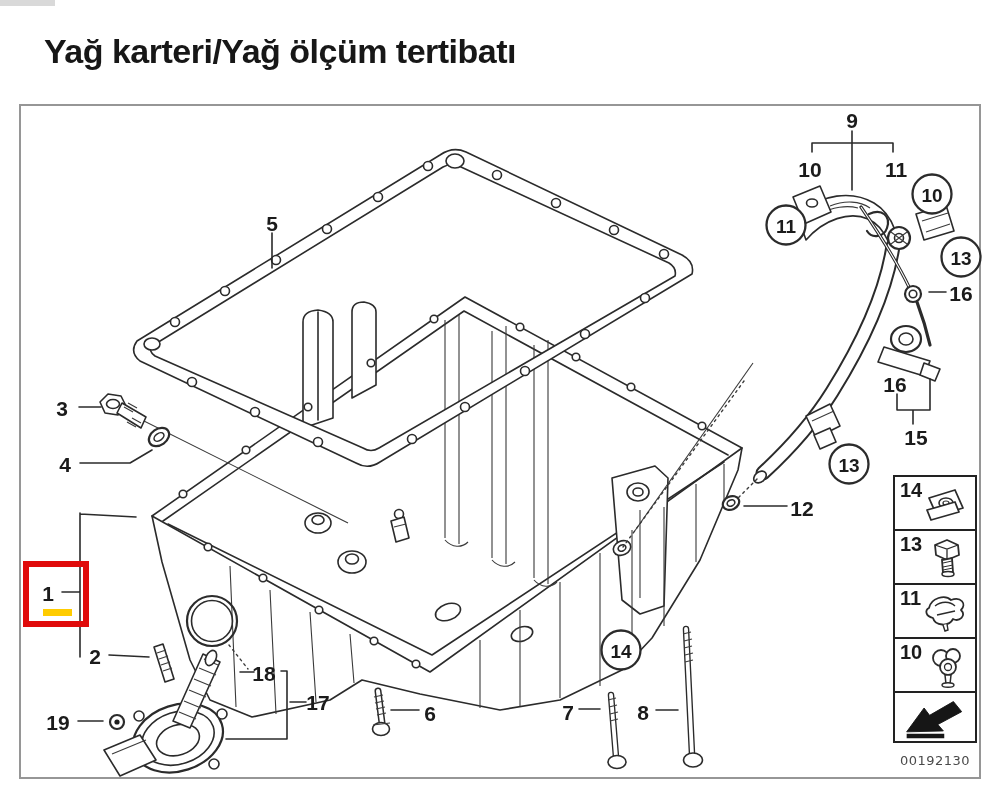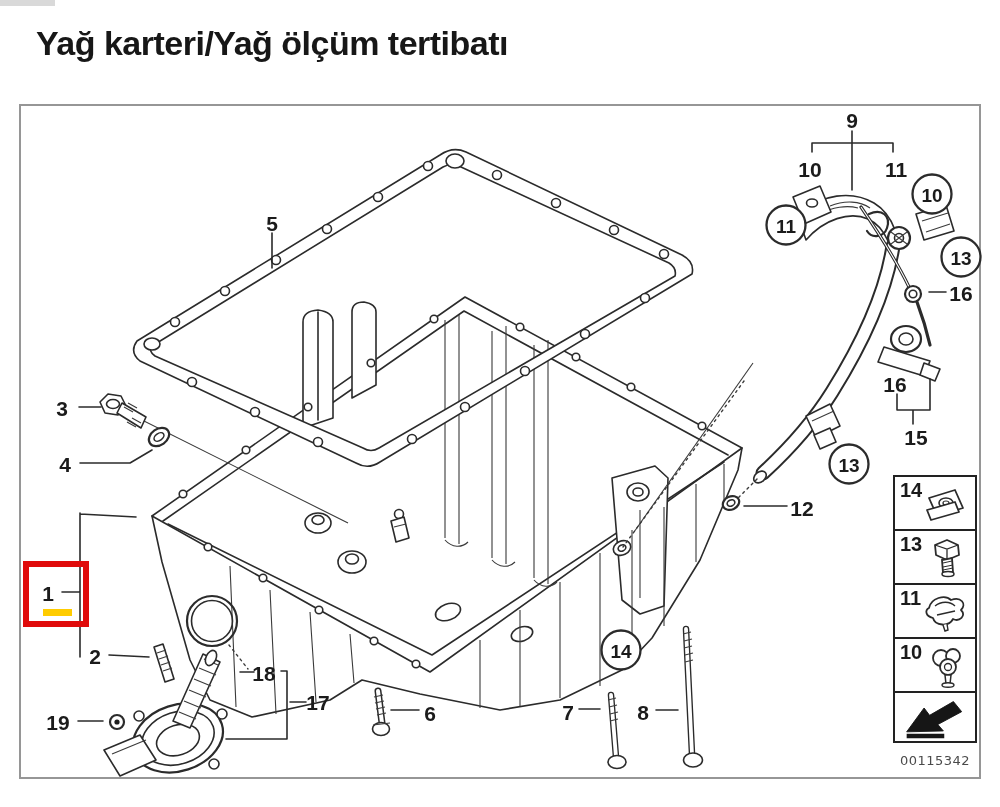--- a/index.html
+++ b/index.html
@@ -1,19 +1,19 @@
 <!DOCTYPE html>
 <html><head>
 <meta charset="utf-8">
 <style>
   html,body{margin:0;padding:0;background:#fff;}
   .canvas{position:relative;width:1000px;height:807px;background:#fff;overflow:hidden;
           font-family:"Liberation Sans",sans-serif;}
   .top-artifact{position:absolute;left:0;top:0;width:55px;height:6px;background:#d9d9d9;}
-  h1.page-title{position:absolute;left:36px;top:24px;margin:0;font-size:34px;font-weight:700;
+  h1.page-title{position:absolute;left:36px;top:24px;margin:8px;font-size:34px;font-weight:700;
       color:#171717;letter-spacing:-0.5px;}
   .frame{position:absolute;left:19px;top:104px;width:958px;height:671px;
          border:2px solid #969696;background:#fff;}
   svg.art{position:absolute;left:0;top:0;width:1000px;height:807px;}
   
   .ln{fill:none;stroke:#2b2b2b;stroke-width:1.6;stroke-linecap:round;stroke-linejoin:round;}
   .ln2{fill:none;stroke:#2b2b2b;stroke-width:2.2;stroke-linecap:round;stroke-linejoin:round;}
   .thin{fill:none;stroke:#3a3a3a;stroke-width:1.1;}
   .dot{fill:none;stroke:#3a3a3a;stroke-width:1.4;stroke-dasharray:2 4;stroke-linecap:round;}
   .fw{fill:#ffffff;}
@@ -370,18 +370,18 @@
         <ellipse cx="27" cy="41" rx="6" ry="2.3" fill="#fff" stroke="#2b2b2b" stroke-width="1.4"></ellipse>
       </svg>
     </div>
     <div class="legend-row arrow-row">
       <svg class="legend-icon" viewBox="0 0 76 48">
         <polygon points="6,38 25,12 31,20 57,5 66,16 40,30 46,37" fill="#161616" stroke="#161616" stroke-width="1" stroke-linejoin="round"></polygon>
         <polygon points="6,40 47,40 47,45 6,45" fill="#161616"></polygon>
       </svg>
     </div>
   </div>
-  <div class="image-number">00115342</div>
+  <div class="image-number">00192130</div>
 
   <div class="highlight-box">
     <div class="highlight-underline"></div>
   </div>
 </div>
 
 </body></html>

